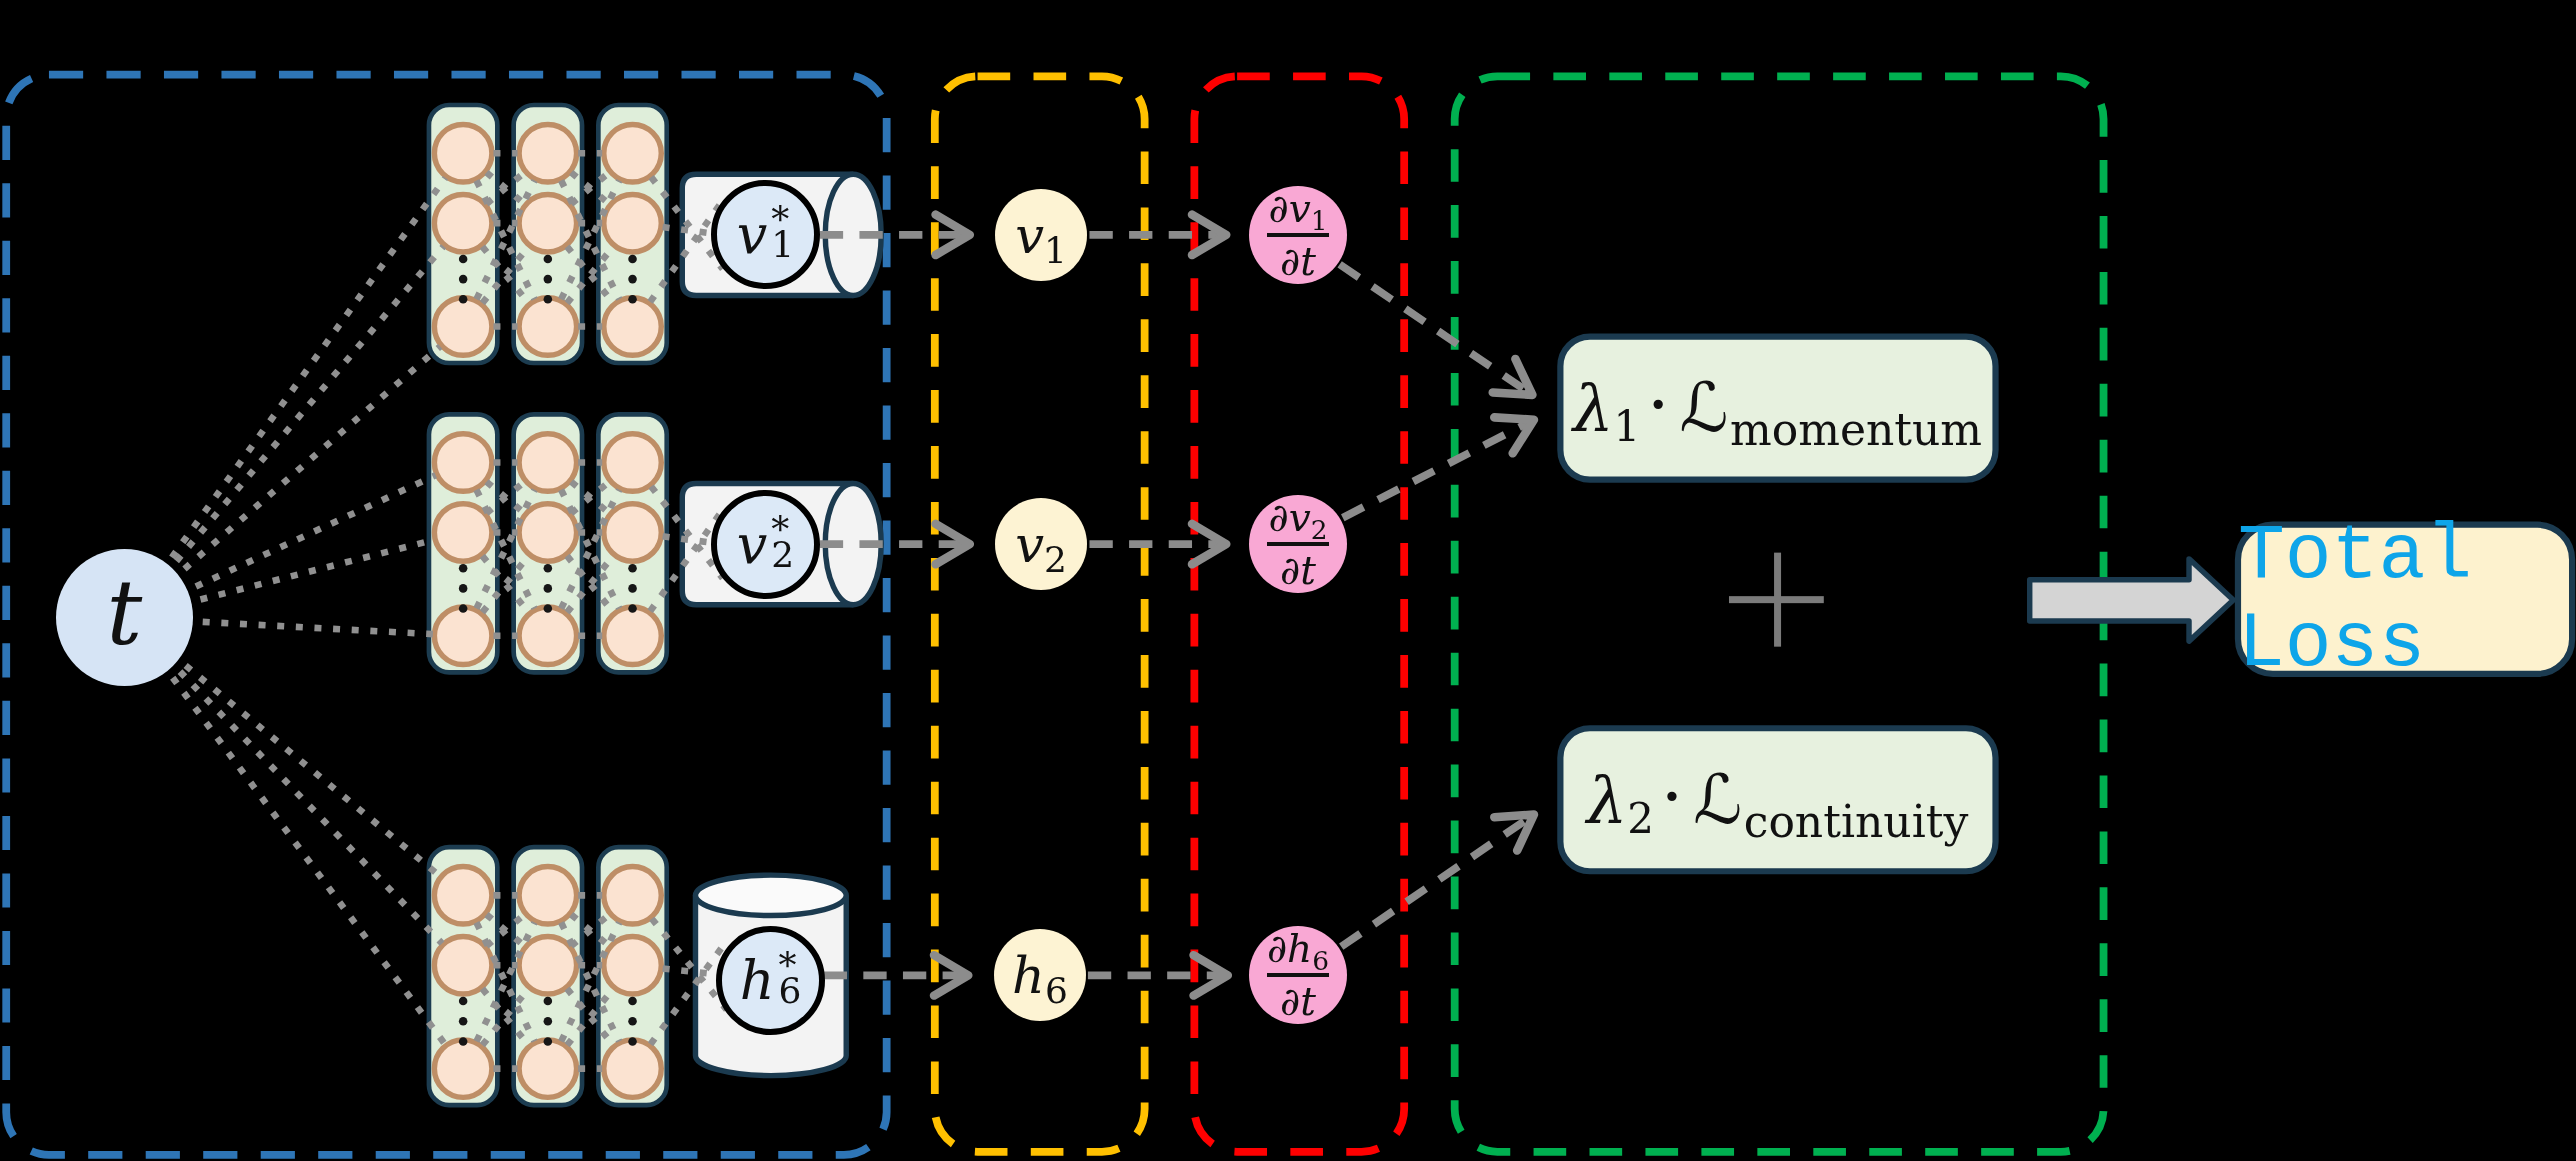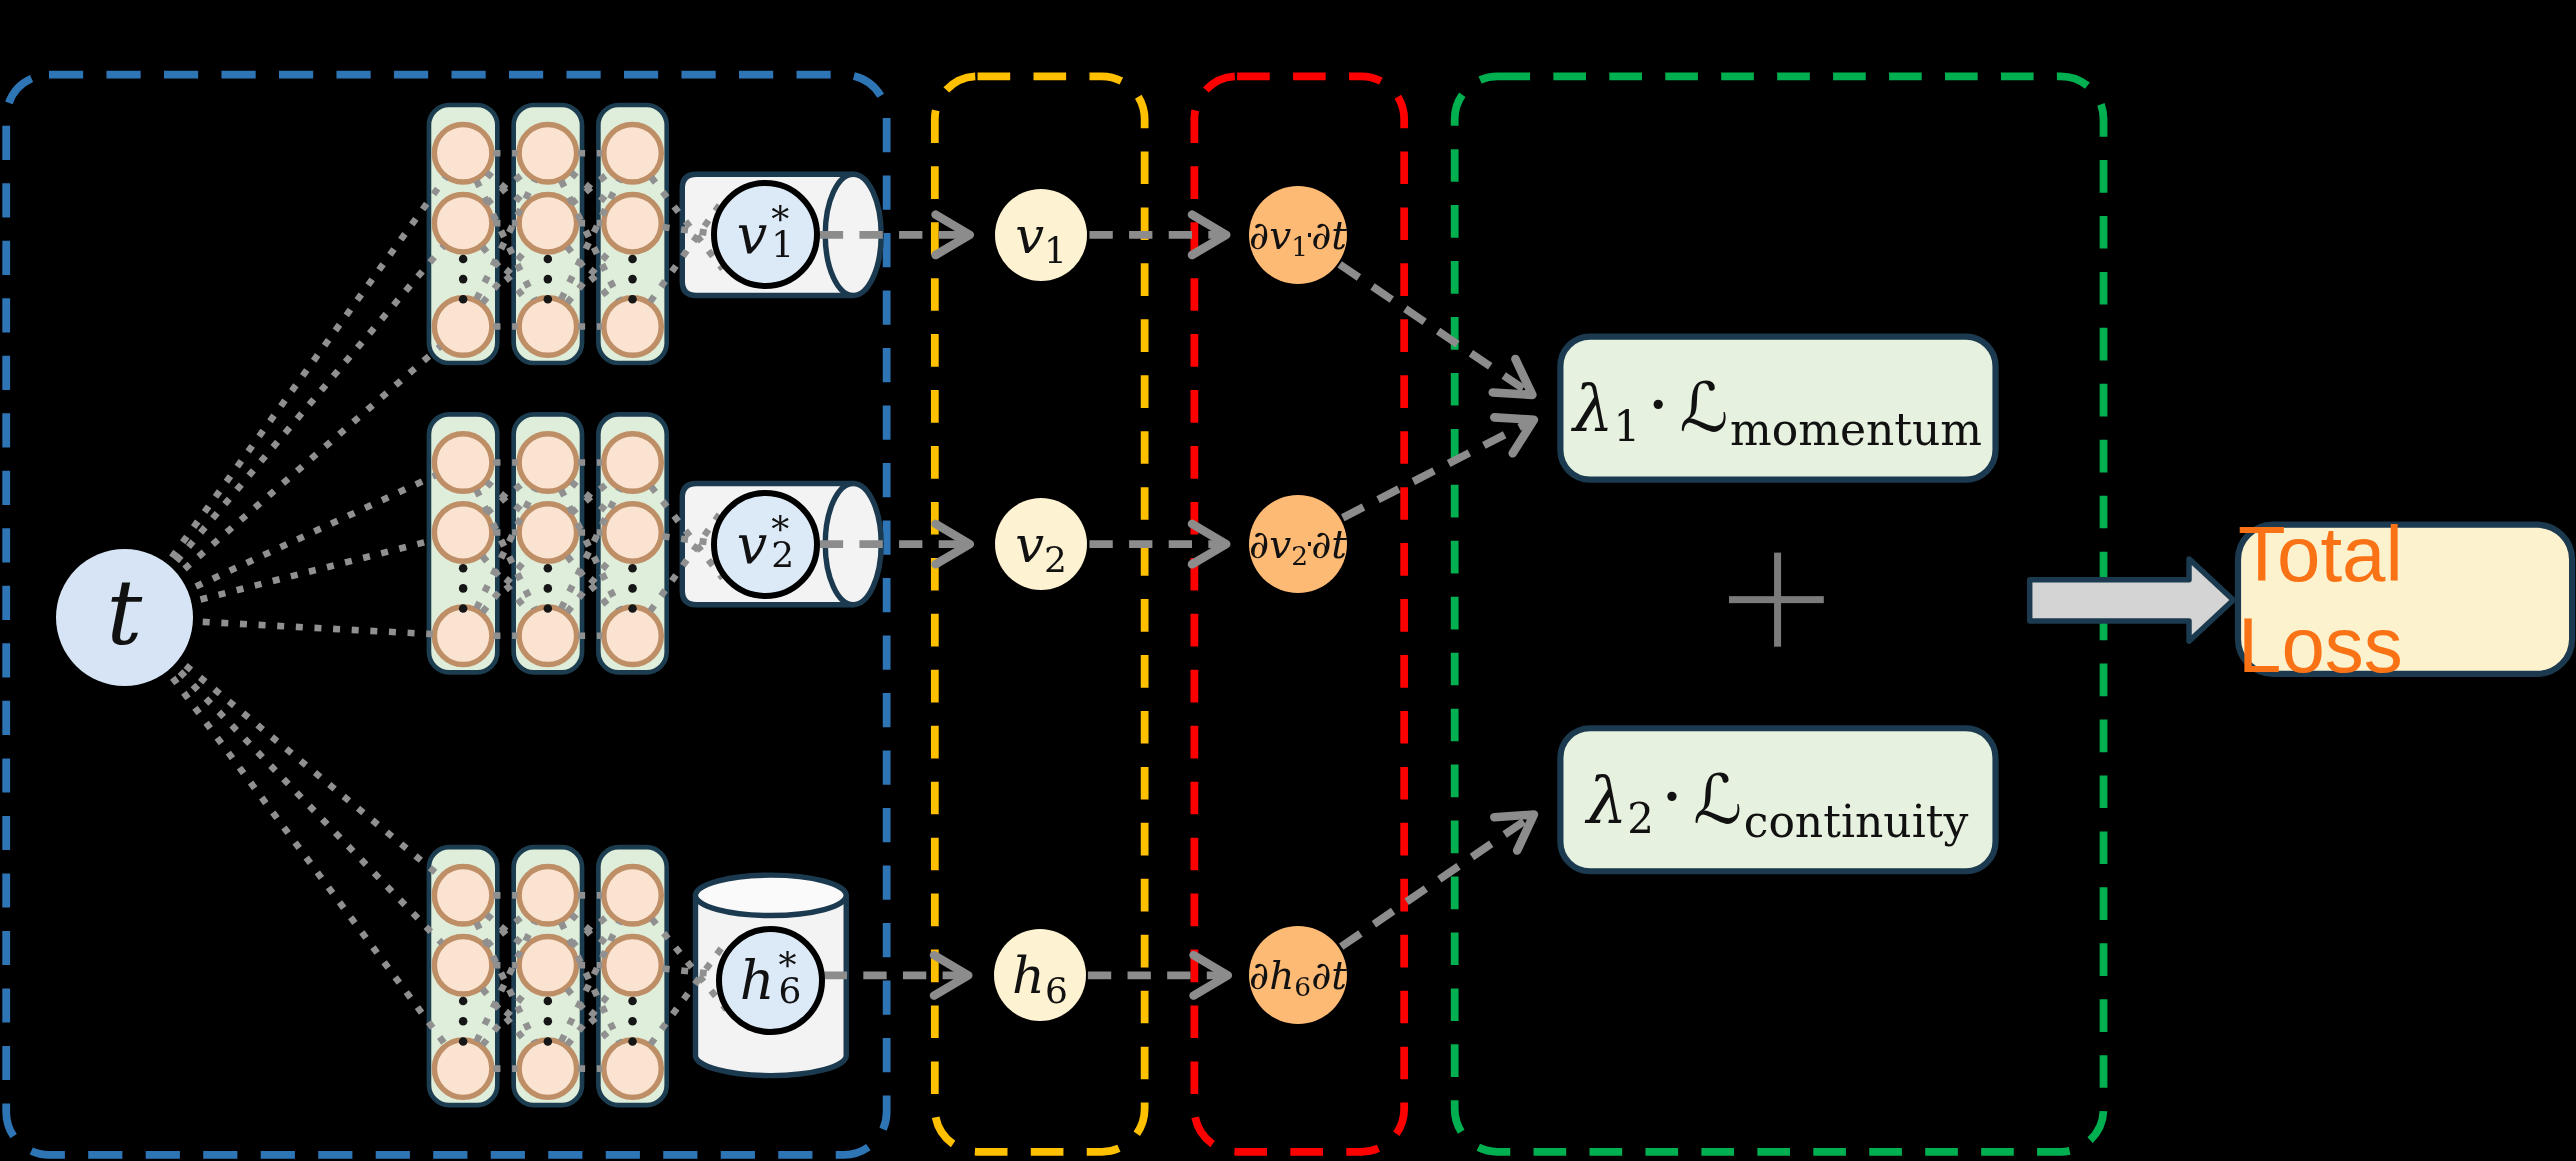--- a/index.html
+++ b/index.html
@@ -22,39 +22,39 @@
           margin-left:3.9px;transform:translateY(-1.6px);}
   .mstack .sup{font-size:36px;font-style:normal;color:#111;}
   .mstack .sub{font-size:36px;font-style:normal;color:#111;margin-top:-11px;}
 
   
   .var-node{width:92px;height:92px;border-radius:50%;background:#FDF3D3;}
   .var-node .base{font-style:italic;font-size:51px;color:#111;}
   .var-node .msub{font-size:36px;color:#111;position:relative;top:15.5px;}
 
   
-  .deriv-node{width:98px;height:98px;border-radius:50%;background:#fdba74;
-              flex-direction:row;}
+  .deriv-node{width:98px;height:98px;border-radius:50%;background:#f9a8d4;
+              flex-direction:column;}
   .deriv-node .num,.deriv-node .den{font-style:italic;font-size:39px;color:#111;line-height:1;}
   .deriv-node .fsub{font-style:normal;font-size:26.4px;position:relative;top:7.8px;}
   .deriv-node .fbar{width:62px;height:3.9px;background:#111;margin:4.7px 0;}
 
   
   .loss-label{color:#111;}
   .loss-label .lam{font-style:italic;font-size:64px;}
   .loss-label .lamsub{font-size:42px;position:relative;top:18.6px;}
   .loss-label .ldot{font-size:50px;font-weight:700;margin:0 12.4px 0 9.3px;position:relative;top:-3.1px;}
   .loss-label .lscript{font-family:"DejaVu Sans", sans-serif;font-style:italic;font-size:68px;}
   .loss-label .lsub{font-size:44px;position:relative;top:22px;margin-left:1.6px;}
 
   #loss-momentum-label{left:1560px;top:336px;width:435px;height:143px;}
   #loss-continuity-label{left:1560px;top:728px;width:435px;height:143px;}
 
   #total-loss-label{left:2238px;top:525px;width:334px;height:149px;}
-  #total-loss-label span{font-family:Liberation Sans, sans-serif;font-size:78px;color:#f97316;}
+  #total-loss-label span{font-family:Liberation Mono, monospace;font-size:78px;color:#0ea5e9;}
 </style>
 </head>
 <body>
 
 <div id="stage">
 
   <svg id="diagram-svg" width="2576" height="1162" viewBox="0 0 3315 1495">
     <defs>
       <marker id="chev" markerUnits="userSpaceOnUse" markerWidth="64" markerHeight="64" refX="50" refY="32" orient="auto">
         <path d="M6,6 L50,32 L6,58" fill="none" stroke="#8C8C8C" stroke-width="11" stroke-linecap="round" stroke-linejoin="round"></path>

